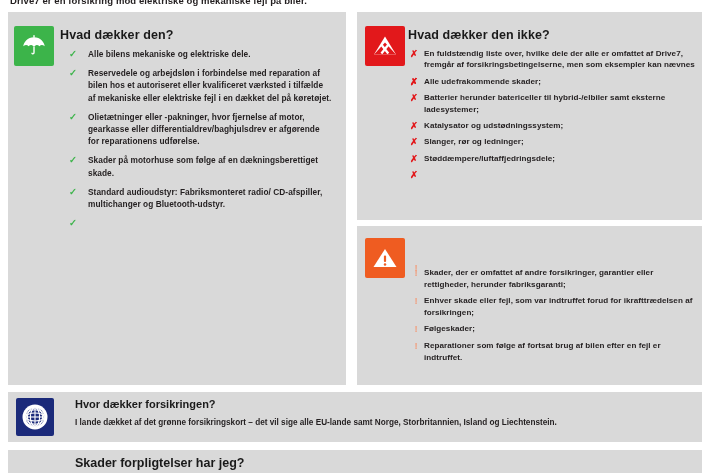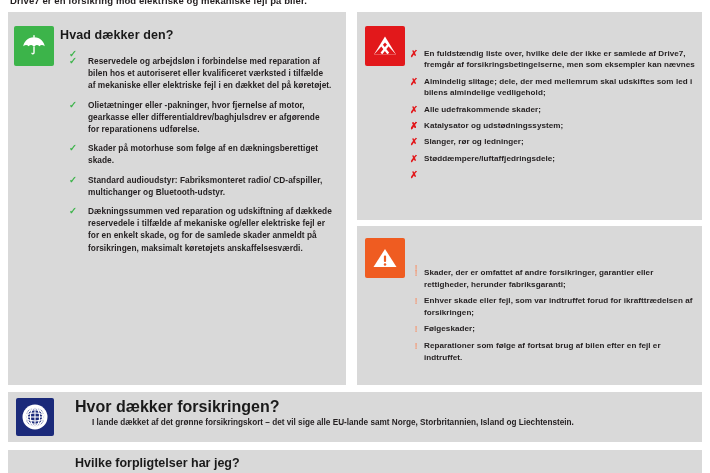--- a/index.html
+++ b/index.html
@@ -117,36 +117,35 @@
 
   #list-limits  { left: 408px; top: 262px; width: 288px; }
   #list-limits li { margin-bottom: 5px; padding-left: 16px; font-size: 8.1px; line-height: 11.6px; }
   #list-limits li .mk { left: 1px; }
 
   
   .where-head {
     position: absolute;
     left: 75px;
     top: 398px;
-    font-size: 16px;
+    font-size: 11px;
     font-weight: bold;
     color: #1a1a1a;
     white-space: nowrap;
   }
   .where-body {
     position: absolute;
     left: 75px;
     top: 417px;
     width: 610px;
     font-size: 8.2px;
     font-weight: bold;
     line-height: 11px;
     color: #231f20;
     white-space: nowrap;
-    margin-left: 17px;
   }
 
   .duties-head {
     position: absolute;
     left: 75px;
     top: 456px;
     font-size: 12.5px;
     font-weight: bold;
     color: #1a1a1a;
     white-space: nowrap;
@@ -176,46 +175,47 @@
     <svg width="26" height="26" viewBox="0 0 26 26" aria-hidden="true">
       <path d="M13 4.2 C6.6 4.2 2.6 9.2 2.3 13.2 C4.4 11.6 6.0 11.6 7.6 13.2 C9.2 11.5 10.9 11.5 12.3 13.2 L13.7 13.2 C15.1 11.5 16.8 11.5 18.4 13.2 C20.0 11.6 21.6 11.6 23.7 13.2 C23.4 9.2 19.4 4.2 13 4.2 Z" fill="#ffffff"></path>
       <path d="M12.3 13.6 L13.7 13.6 L13.7 19.2 C13.7 20.8 12.6 21.6 11.5 21.4 C10.6 21.2 10.2 20.5 10.3 19.7 L11.6 19.7 C11.6 20.1 11.8 20.3 12.0 20.2 C12.2 20.1 12.3 19.9 12.3 19.4 Z" fill="#ffffff"></path>
       <rect x="12.3" y="2.2" width="1.4" height="2.4" fill="#ffffff"></rect>
     </svg>
   </div>
 
   <div class="heading" id="head-cover">Hvad dækker den?</div>
 
   <ul class="blist list-check" id="list-cover">
-    <li><span class="mk">✓</span></li>
+    <li><span class="mk">✓</span><span>Alle bilens mekaniske og elektriske dele.</span></li>
     <li><span class="mk">✓</span><span>Reservedele og arbejdsløn i forbindelse med reparation af bilen hos et autoriseret eller kvalificeret værksted i tilfælde af mekaniske eller elektriske fejl i en dækket del på køretøjet.</span></li>
     <li><span class="mk">✓</span><span>Olietætninger eller -pakninger, hvor fjernelse af motor, gearkasse eller differentialdrev/baghjulsdrev er afgørende for reparationens udførelse.</span></li>
     <li><span class="mk">✓</span><span>Skader på motorhuse som følge af en dækningsberettiget skade.</span></li>
     <li><span class="mk">✓</span><span>Standard audioudstyr: Fabriksmonteret radio/ CD-afspiller, multichanger og Bluetooth-udstyr.</span></li>
-    <li><span class="mk">✓</span><span>Dækningssummen ved reparation og udskiftning af dækkede reservedele i tilfælde af mekaniske og/eller elektriske fejl er for en enkelt skade, og for de samlede skader anmeldt på forsikringen, maksimalt køretøjets anskaffelsesværdi.</span></li>
+    <li><span class="mk">✓</span></li>
   </ul>
 
   <div class="panel" id="panel-exclude"></div>
 
   <div class="badge badge-red" id="badge-exclude">
     <svg width="28" height="28" viewBox="0 0 28 28" aria-hidden="true">
       <path d="M14 4.5 L25 22.5 L3 22.5 Z" fill="#ffffff"></path>
       <path d="M14 10.5 L25 22.5 L3 22.5 Z" fill="#e2181b"></path>
       <path d="M9.5 13.5 L11.3 12.1 L18.2 20.8 L16.4 22.2 Z" fill="#ffffff"></path>
       <path d="M18.2 13.5 L16.4 12.1 L9.5 20.8 L11.3 22.2 Z" fill="#ffffff"></path>
       <path d="M14 10.0 L26 22.8 L2 22.8 Z" fill="none" stroke="#ffffff" stroke-width="0"></path>
     </svg>
   </div>
 
+  <div class="heading" id="head-exclude">Hvad dækker den ikke?</div>
 
   <ul class="blist list-cross" id="list-exclude">
-    <li><span class="mk">✗</span><span>En fuldstændig liste over, hvilke dele der ikke er samlede af Drive7, fremgår af forsikringsbetingelserne, men som eksempler kan nævnes</span></li>
-    <li><span class="mk">✗</span><span>Almindelig slitage; dele, der med mellemrum skal udskiftes som led i bilens almindelige vedligehold;</span></li>
+    <li><span class="mk">✗</span><span>En fuldstændig liste over, hvilke dele der alle er omfattet af Drive7, fremgår af forsikringsbetingelserne, men som eksempler kan nævnes</span></li>
+    <li><span class="mk">✗</span></li>
     <li><span class="mk">✗</span><span>Alle udefrakommende skader;</span></li>
-    <li><span class="mk">✗</span></li>
+    <li><span class="mk">✗</span><span>Batterier herunder batericeller til hybrid-/elbiler samt eksterne ladesystemer;</span></li>
     <li><span class="mk">✗</span><span>Katalysator og udstødningssystem;</span></li>
     <li><span class="mk">✗</span><span>Slanger, rør og ledninger;</span></li>
     <li><span class="mk">✗</span><span>Støddæmpere/luftaffjedringsdele;</span></li>
     <li><span class="mk">✗</span></li>
   </ul>
 
   <div class="panel" id="panel-limits"></div>
 
   <div class="badge badge-orange" id="badge-limits">
     <svg width="28" height="28" viewBox="0 0 28 28" aria-hidden="true">
@@ -248,15 +248,15 @@
         <ellipse cx="15" cy="15" rx="9.3" ry="7.3"></ellipse>
         <ellipse cx="15" cy="15" rx="7.6" ry="9.3"></ellipse>
       </g>
     </svg>
   </div>
 
   <div class="where-head">Hvor dækker forsikringen?</div>
   <div class="where-body">I lande dækket af det grønne forsikringskort – det vil sige alle EU-lande samt Norge, Storbritannien, Island og Liechtenstein.</div>
 
   <div class="panel" id="panel-duties"></div>
-  <div class="duties-head">Hvilke forpligtelser har jeg?</div>
+  <div class="duties-head">Skader forpligtelser har jeg?</div>
 
 </div>
 
 </body></html>

